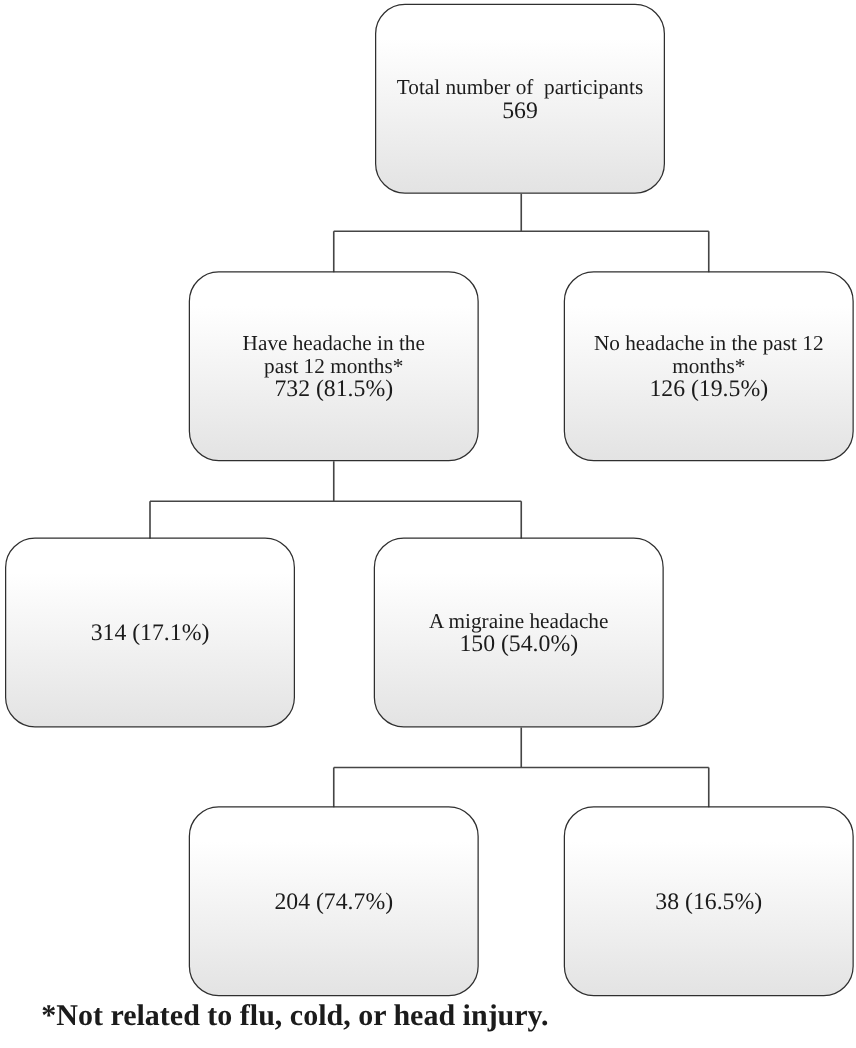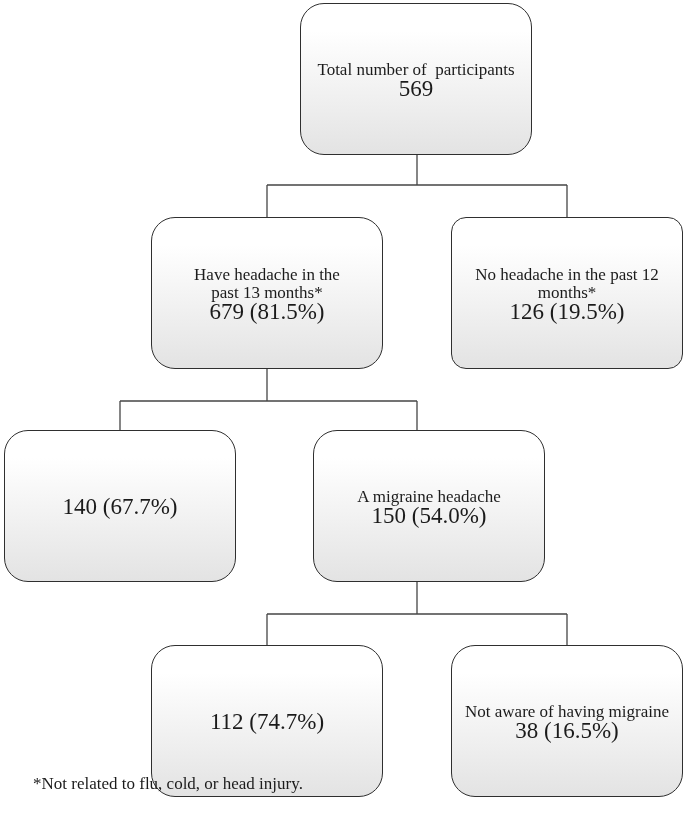--- a/index.html
+++ b/index.html
@@ -48,81 +48,81 @@
     text-align:center;
     padding:16px 8px;
     z-index:2;
   }
   .node .label{
     font-size:17px;
     line-height:18px;
     white-space:pre-wrap;
   }
   .node .value{
-    font-size:23px;
+    font-size:19px;
     line-height:18px;
     margin-top:1px;
   }
   #node-0{left:300px;top:3px;}
   #node-1{left:151px;top:217px;}
-  #node-2{left:451px;top:217px;border-radius:15px;}
+  #node-2{left:451px;top:217px;}
   #node-3{left:4px;top:430px;}
-  #node-4{left:313px;top:430px;}
+  #node-4{left:299px;top:430px;}
   #node-5{left:151px;top:645px;}
   #node-6{left:451px;top:645px;}
   .footnote{
     position:absolute;
     left:33px;
-    top:774px;
-    font-size:17px;
+    top:803px;
+    font-size:24px;
     line-height:20px;
     z-index:2;
+    font-weight:bold;
   }
 </style>
 </head>
 <body>
 
 <div class="figure">
 
   <svg class="connectors" viewBox="0 0 685 838" xmlns="http://www.w3.org/2000/svg" aria-hidden="true">
     <path d="M417 155 L417 185 M267 185 L567 185 M267 185 L267 218 M567 185 L567 218"></path>
     <path d="M267 369 L267 401 M120 401 L417 401 M120 401 L120 431 M417 401 L417 431"></path>
     <path d="M417 582 L417 614 M267 614 L567 614 M267 614 L267 646 M567 614 L567 646"></path>
   </svg>
 
   <div class="node" id="node-0">
     <div class="label">Total number of  participants</div>
     <div class="value">569</div>
   </div>
 
   <div class="node" id="node-1">
     <div class="label">Have headache in the
-past 13 months*</div>
-    <div class="value">679 (81.5%)</div>
+past 12 months*</div>
+    <div class="value">732 (81.5%)</div>
   </div>
 
   <div class="node" id="node-2">
     <div class="label">No headache in the past 12
 months*</div>
     <div class="value">126 (19.5%)</div>
   </div>
 
   <div class="node" id="node-3">
-    <div class="value">140 (67.7%)</div>
+    <div class="value">314 (17.1%)</div>
   </div>
 
   <div class="node" id="node-4">
     <div class="label">A migraine headache</div>
     <div class="value">150 (54.0%)</div>
   </div>
 
   <div class="node" id="node-5">
-    <div class="value">112 (74.7%)</div>
+    <div class="value">204 (74.7%)</div>
   </div>
 
   <div class="node" id="node-6">
-    <div class="label">Not aware of having migraine</div>
     <div class="value">38 (16.5%)</div>
   </div>
 
   <div class="footnote">*Not related to flu, cold, or head injury.</div>
 
 </div>
 
 </body></html>

